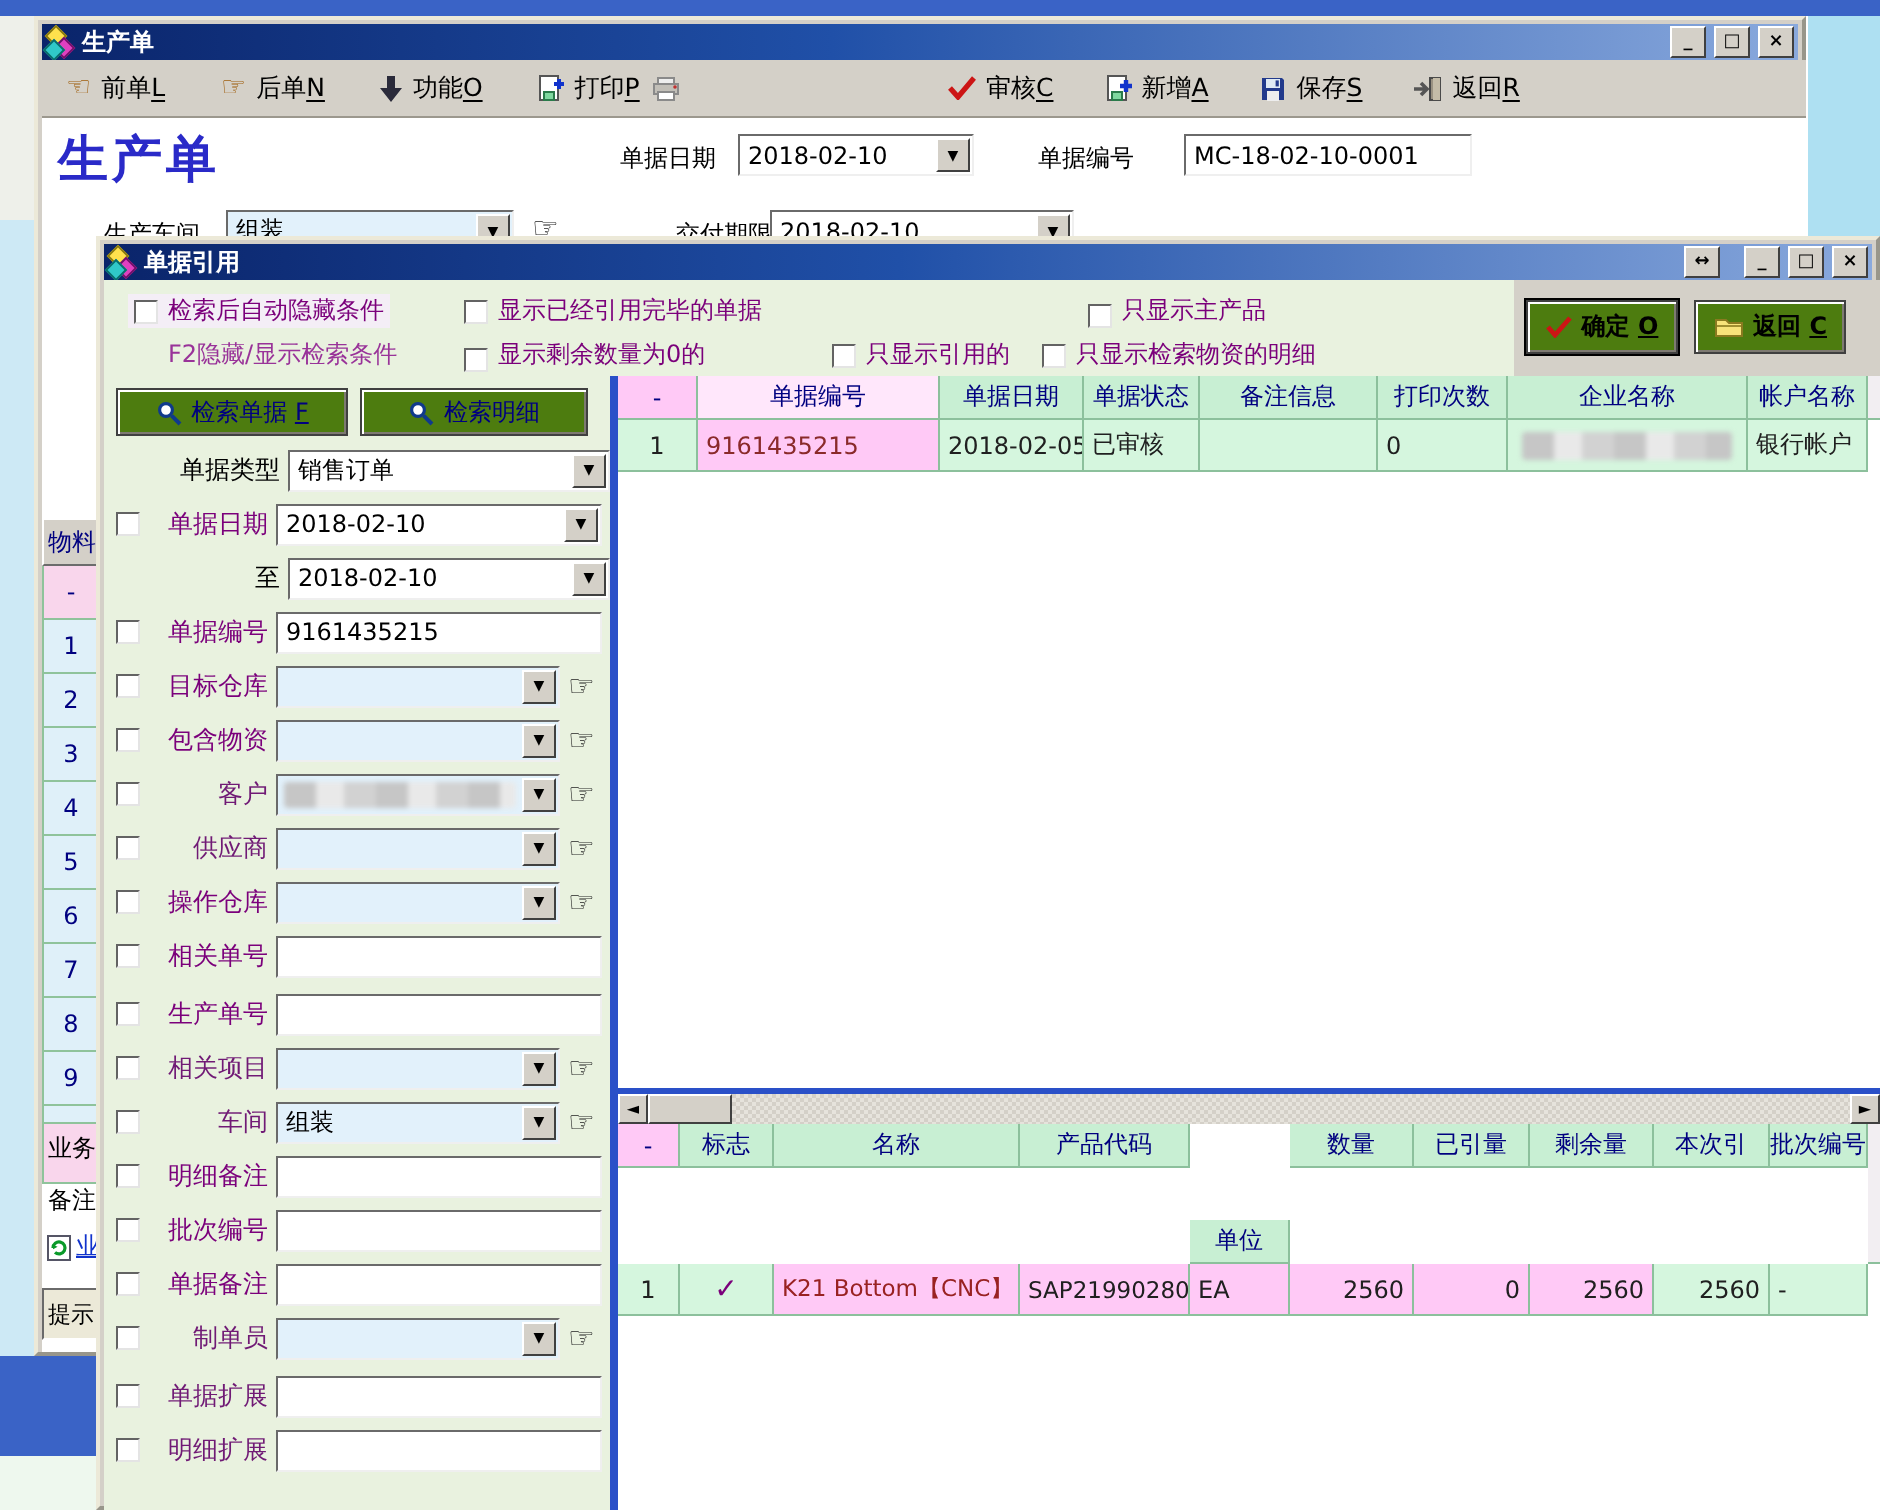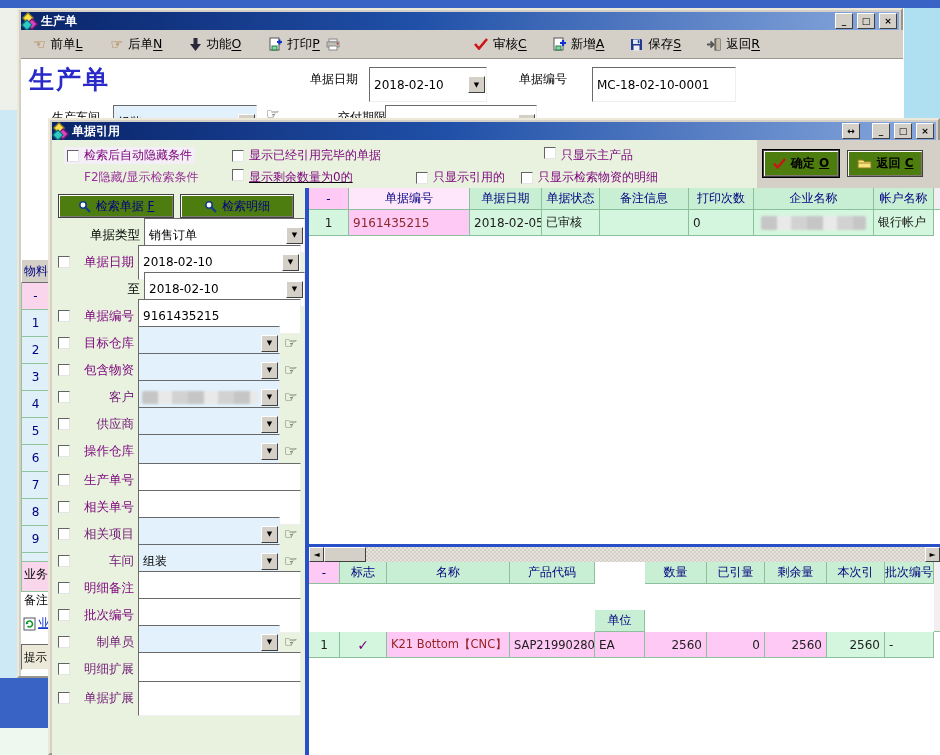--- a/index.html
+++ b/index.html
@@ -16,21 +16,21 @@
   .appicon{width:14px;height:14px;position:relative;flex:0 0 auto;}
   .appicon i{position:absolute;width:6px;height:6px;transform:rotate(45deg);}
   .appicon .d1{left:1px;top:0;background:#ffe14d;border:1px solid #8a7a10;}
   .appicon .d2{left:5px;top:6px;background:#e040c0;border:1px solid #70106a;}
   .appicon .d3{left:0px;top:7px;background:#30c8c8;border:1px solid #0a6a6a;}
   
   .btn{background:#4d7c0f;border:1px solid #404040;box-shadow:inset 1px 1px 0 #fff,inset -1px -1px 0 #7e7a72;
     display:inline-flex;align-items:center;justify-content:center;gap:5px;box-sizing:border-box;cursor:default;}
   .cbx{width:12px;height:12px;flex:0 0 12px;background:#fff;border:1px solid;border-color:#636363 #e4e4e4 #e4e4e4 #636363;box-sizing:border-box;display:inline-block;}
   .cbspacer{width:18px;flex:0 0 18px;}
-  .combo,.input{display:flex;align-items:center;height:35px;background:#fff;box-sizing:border-box;
+  .combo,.input{display:flex;align-items:center;height:21px;background:#fff;box-sizing:border-box;
     border:1px solid;border-color:#6a6a6a #efefef #efefef #6a6a6a;}
   .combo .cval{flex:1;padding:0 4px;white-space:nowrap;overflow:hidden;}
   .combo .arw{width:17px;height:17px;margin-right:1px;background:#d4d0c8;border:1px solid;border-color:#fff #404040 #404040 #fff;
     font-size:7px;display:flex;align-items:center;justify-content:center;box-sizing:border-box;}
   .combo.blue{background:#e2f1fb;}
   .input{padding:0 4px;}
   .hand{font-size:15px;line-height:1;color:#222;margin-left:4px;}
   .purple{color:#7b007b;}
   .maroon{color:#701a75;}
   .navy{color:#000080;}
@@ -252,29 +252,29 @@
       <span class="abs" style="left:12px;top:7px;display:flex;gap:5px;align-items:center;background:#f4eef6;padding:0 3px;">
         <span class="cbx"></span>
         <span class="purple">检索后自动隐藏条件</span>
       </span>
       <span class="abs" style="left:32px;top:29px;color:#993399;">F2隐藏/显示检索条件</span>
 
       <span class="abs" style="left:180px;top:7px;display:flex;gap:5px;align-items:center;">
         <span class="cbx"></span>
         <span class="purple">显示已经引用完毕的单据</span>
       </span>
-      <span class="abs" style="left:180px;top:29px;display:flex;gap:5px;align-items:flex-start;text-decoration:underline;">
+      <span class="abs" style="left:180px;top:29px;display:flex;gap:5px;align-items:flex-end;">
         <span class="cbx"></span>
         <span class="purple">显示剩余数量为0的</span>
       </span>
       <span class="abs" style="left:364px;top:29px;display:flex;gap:5px;align-items:center;">
         <span class="cbx"></span>
         <span class="purple">只显示引用的</span>
       </span>
-      <span class="abs" style="left:492px;top:7px;display:flex;gap:5px;align-items:flex-start;">
+      <span class="abs" style="left:492px;top:7px;display:flex;gap:5px;align-items:flex-end;">
         <span class="cbx"></span>
         <span class="purple">只显示主产品</span>
       </span>
       <span class="abs" style="left:469px;top:29px;display:flex;gap:5px;align-items:center;">
         <span class="cbx"></span>
         <span class="purple">只显示检索物资的明细</span>
       </span>
 
       <div class="abs" style="left:705px;top:0;width:183px;height:48px;background:#d4d0c8;">
         <span class="abs btn" style="left:6px;top:10px;width:76px;height:27px;font-weight:bold;outline:1px solid #000;">
@@ -397,38 +397,38 @@
         <div class="frow">
           <span class="cbx"></span>
           <span class="flabel purple">操作仓库</span>
           <span class="combo blue" style="width:142px;">
               <span class="cval"></span>
               <span class="arw">▼</span>
             </span>
           <span class="hand">☞</span>
         </div>
 
+        <div class="frow">
+          <span class="cbx"></span>
+          <span class="flabel purple">相关单号</span>
+          <span class="input" style="width:163px;">
+              <span></span>
+            </span>
+        </div>
+
         <div class="frow gap">
           <span class="cbx"></span>
           <span class="flabel purple">生产单号</span>
           <span class="input" style="width:163px;">
               <span></span>
             </span>
         </div>
 
         <div class="frow">
           <span class="cbx"></span>
-          <span class="flabel purple">相关单号</span>
-          <span class="input" style="width:163px;">
-              <span></span>
-            </span>
-        </div>
-
-        <div class="frow">
-          <span class="cbx"></span>
           <span class="flabel maroon">相关项目</span>
           <span class="combo blue" style="width:142px;">
               <span class="cval"></span>
               <span class="arw">▼</span>
             </span>
           <span class="hand">☞</span>
         </div>
 
         <div class="frow">
           <span class="cbx"></span>
@@ -449,42 +449,49 @@
         </div>
 
         <div class="frow">
           <span class="cbx"></span>
           <span class="flabel purple">批次编号</span>
           <span class="input" style="width:163px;">
               <span></span>
             </span>
         </div>
 
+        <div class="frow">
+          <span class="cbx"></span>
+          <span class="flabel purple">单据备注</span>
+          <span class="input" style="width:163px;">
+              <span></span>
+            </span>
+        </div>
 
         <div class="frow">
           <span class="cbx"></span>
           <span class="flabel maroon">制单员</span>
           <span class="combo blue" style="width:142px;">
               <span class="cval"></span>
               <span class="arw">▼</span>
             </span>
           <span class="hand">☞</span>
         </div>
 
+        <div class="frow gap">
+          <span class="cbx"></span>
+          <span class="flabel maroon">单据扩展</span>
+          <span class="input" style="width:163px;">
+              <span></span>
+            </span>
+        </div>
+
         <div class="frow">
           <span class="cbx"></span>
           <span class="flabel maroon">明细扩展</span>
-          <span class="input" style="width:163px;">
-              <span></span>
-            </span>
-        </div>
-
-        <div class="frow gap">
-          <span class="cbx"></span>
-          <span class="flabel maroon">单据扩展</span>
           <span class="input" style="width:163px;">
               <span></span>
             </span>
         </div>
       </div>
     </div>
 
     <div class="abs" style="left:255px;top:68px;width:4px;height:567px;background:#2a50c8;"></div>
 
     <div class="abs" style="left:259px;top:68px;width:631px;height:567px;background:#fff;overflow:hidden;">

